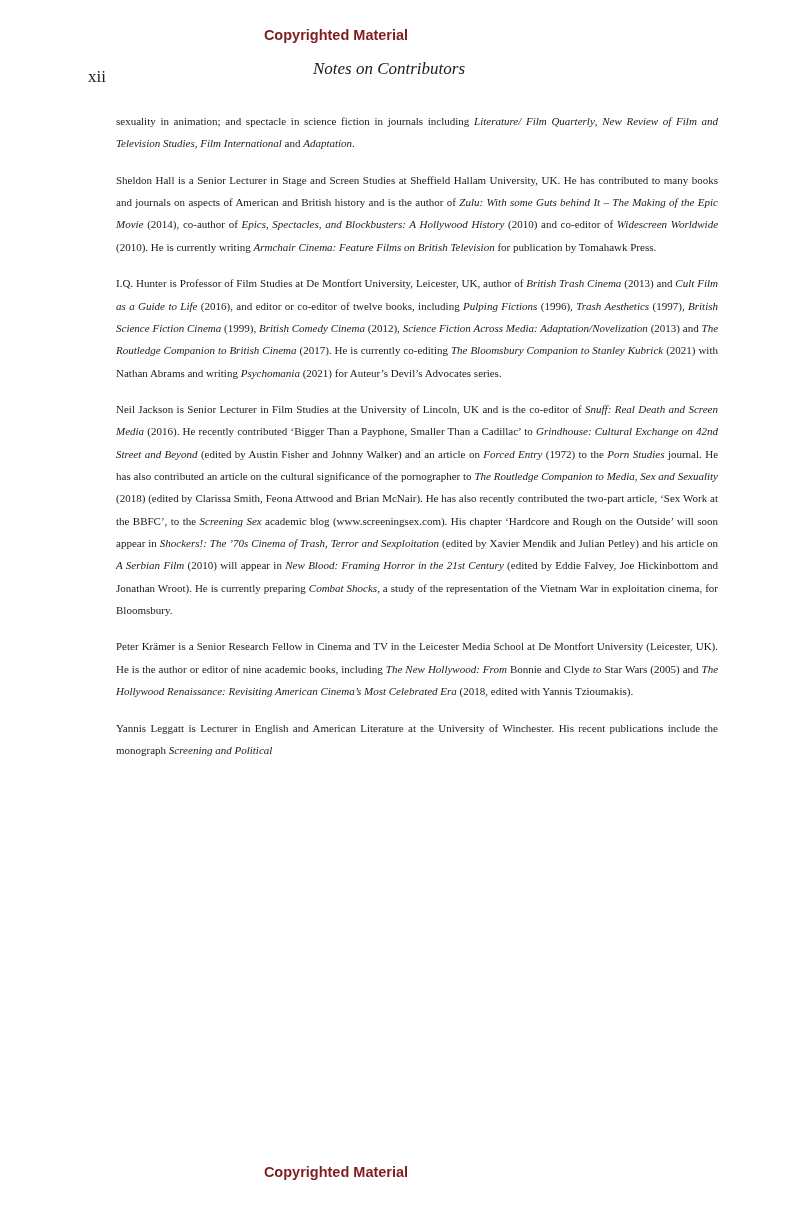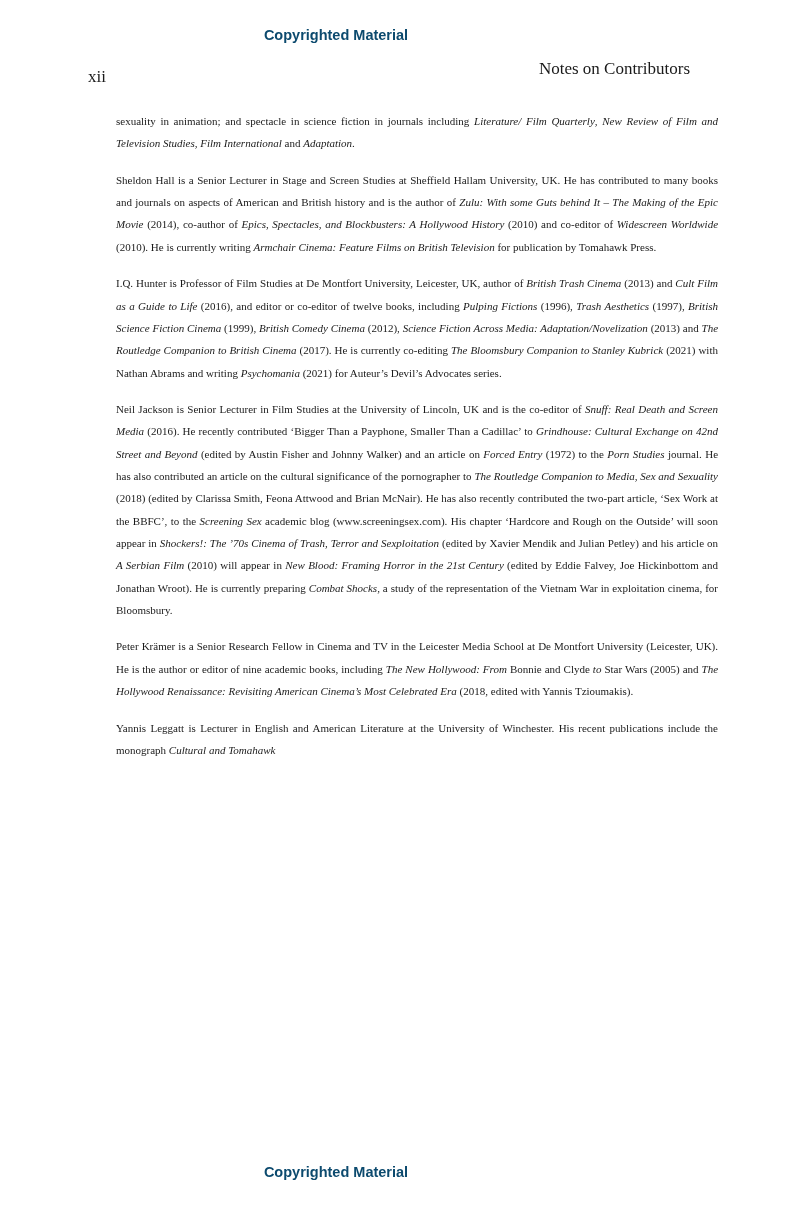--- a/index.html
+++ b/index.html
@@ -1,24 +1,24 @@
 <!DOCTYPE html>
 <html><head>
 <meta charset="utf-8">
 <style>
   html, body { margin:0; padding:0; background:#ffffff; }
   body { width:800px; height:1207px; position:relative; overflow:hidden; }
   .watermark { position:absolute; left:0; width:672px; text-align:center;
-    font-family:"Liberation Sans", sans-serif; font-weight:bold; font-size:14.5px; color:#0c4a6e; }
+    font-family:"Liberation Sans", sans-serif; font-weight:bold; font-size:14.5px; color:#7f1d1d; }
   .wm-top { top:27px; }
   .wm-bottom { top:1164px; }
   .running-head { position:absolute; top:59px; left:88px; width:602px; height:24px;
     font-family:"Liberation Serif", serif; font-size:17px; color:#1a1a1a; }
   .folio { position:absolute; left:0; top:8px; }
-  .head-title { position:absolute; left:0; width:602px; top:0; text-align:right; }
+  .head-title { position:absolute; left:0; width:602px; top:0; text-align:center; font-style:italic; }
   .body-text { position:absolute; top:110px; left:88px; width:602px;
     font-family:"Liberation Serif", serif; font-size:11px; line-height:22.3px; color:#1a1a1a;
     text-align:justify;margin-left:28px; }
   .body-text p { margin:0 0 14.3px 0; }
   .body-text i { font-style:italic; }
   .body-text b { font-weight:normal; }
 </style>
 </head>
 <body>
 
@@ -28,16 +28,16 @@
   <span class="folio">xii</span>
   <span class="head-title">Notes on Contributors</span>
 </div>
 
 <div class="body-text" id="body-text">
     <p><span>sexuality in animation; and spectacle in science fiction in journals including </span><i>Literature/ Film Quarterly</i><span>, </span><i>New Review of Film and Television Studies</i><span>, </span><i>Film International</i><span> and </span><i>Adaptation</i><span>.</span></p>
     <p><b>Sheldon Hall</b><span> is a Senior Lecturer in Stage and Screen Studies at Sheffield Hallam University, UK. He has contributed to many books and journals on aspects of American and British history and is the author of </span><i>Zulu: With some Guts behind It – The Making of the Epic Movie</i><span> (2014), co-author of </span><i>Epics, Spectacles, and Blockbusters: A Hollywood History</i><span> (2010) and co-editor of </span><i>Widescreen Worldwide</i><span> (2010). He is currently writing </span><i>Armchair Cinema: Feature Films on British Television</i><span> for publication by Tomahawk Press.</span></p>
     <p><b>I.Q. Hunter</b><span> is Professor of Film Studies at De Montfort University, Leicester, UK, author of </span><i>British Trash Cinema</i><span> (2013) and </span><i>Cult Film as a Guide to Life</i><span> (2016), and editor or co-editor of twelve books, including </span><i>Pulping Fictions</i><span> (1996), </span><i>Trash Aesthetics</i><span> (1997), </span><i>British Science Fiction Cinema</i><span> (1999), </span><i>British Comedy Cinema</i><span> (2012), </span><i>Science Fiction Across Media: Adaptation/Novelization</i><span> (2013) and </span><i>The Routledge Companion to British Cinema</i><span> (2017). He is currently co-editing </span><i>The Bloomsbury Companion to Stanley Kubrick</i><span> (2021) with Nathan Abrams and writing </span><i>Psychomania</i><span> (2021) for Auteur’s Devil’s Advocates series.</span></p>
     <p><b>Neil Jackson</b><span> is Senior Lecturer in Film Studies at the University of Lincoln, UK and is the co-editor of </span><i>Snuff: Real Death and Screen Media</i><span> (2016). He recently contributed ‘Bigger Than a Payphone, Smaller Than a Cadillac’ to </span><i>Grindhouse: Cultural Exchange on 42nd Street and Beyond</i><span> (edited by Austin Fisher and Johnny Walker) and an article on </span><i>Forced Entry</i><span> (1972) to the </span><i>Porn Studies</i><span> journal. He has also contributed an article on the cultural significance of the pornographer to </span><i>The Routledge Companion to Media, Sex and Sexuality</i><span> (2018) (edited by Clarissa Smith, Feona Attwood and Brian McNair). He has also recently contributed the two-part article, ‘Sex Work at the BBFC’, to the </span><i>Screening Sex</i><span> academic blog (www.screeningsex.com). His chapter ‘Hardcore and Rough on the Outside’ will soon appear in </span><i>Shockers!: The ’70s Cinema of Trash, Terror and Sexploitation</i><span> (edited by Xavier Mendik and Julian Petley) and his article on </span><i>A Serbian Film</i><span> (2010) will appear in </span><i>New Blood: Framing Horror in the 21st Century</i><span> (edited by Eddie Falvey, Joe Hickinbottom and Jonathan Wroot). He is currently preparing </span><i>Combat Shocks</i><span>, a study of the representation of the Vietnam War in exploitation cinema, for Bloomsbury.</span></p>
     <p><b>Peter Krämer</b><span> is a Senior Research Fellow in Cinema and TV in the Leicester Media School at De Montfort University (Leicester, UK). He is the author or editor of nine academic books, including </span><i>The New Hollywood: From</i><span> Bonnie and Clyde </span><i>to</i><span> Star Wars (2005) and </span><i>The Hollywood Renaissance: Revisiting American Cinema’s Most Celebrated Era</i><span> (2018, edited with Yannis Tzioumakis).</span></p>
-    <p><b>Yannis Leggatt</b><span> is Lecturer in English and American Literature at the University of Winchester. His recent publications include the monograph </span><i>Cultural and Tomahawk</i></p>
+    <p><b>Yannis Leggatt</b><span> is Lecturer in English and American Literature at the University of Winchester. His recent publications include the monograph </span><i>Screening and Political</i></p>
   </div>
 
 <div class="watermark wm-bottom">Copyrighted Material</div>
 
 </body></html>

